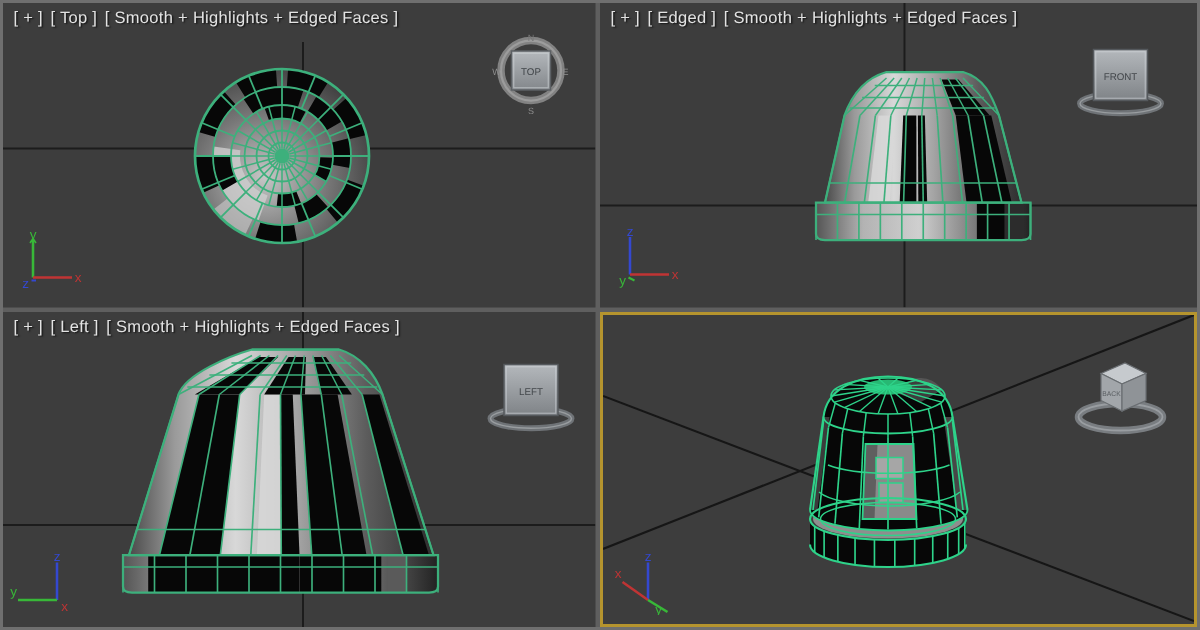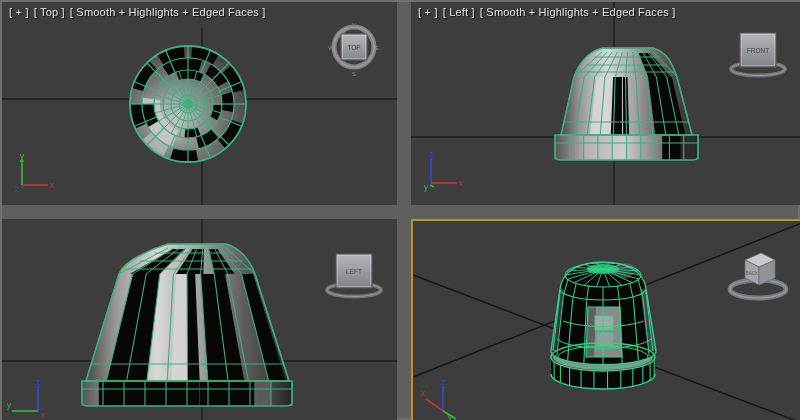--- a/index.html
+++ b/index.html
@@ -3,21 +3,21 @@
 <meta charset="utf-8">
 <style>
   :root{
     --vpbg:#3d3d3d; --frame:#6f6f6f; --split:#5f5f5f; --labelc:#e3e3e3;
     --active:#b5942e; --wire:#3db07c; --wires:#2ed38a; --grid:#1c1c1c;
   }
   html,body{margin:0;padding:0;background:#2a2a2a;}
   .frame{
     width:800px;height:420px;box-sizing:border-box;border:2px solid var(--frame);
     background:var(--split);display:grid;grid-template-columns:395px 398px;
-    grid-template-rows:203px 210px;gap:14px;font-family:"Liberation Sans",sans-serif;
+    grid-template-rows:203px 210px;gap:3px;font-family:"Liberation Sans",sans-serif;
   }
   .vp{position:relative;background:var(--vpbg);overflow:hidden;}
   .vp.active{border:2px solid var(--active);}
   .canvas{position:absolute;left:0;top:0;width:100%;height:100%;display:block;}
   .vplabel{
     position:absolute;top:4px;left:7px;font-size:11px;color:var(--labelc);
     text-shadow:1px 1px 1px #161616;white-space:nowrap;user-select:none;letter-spacing:.2px;
   }
   .vplabel span{margin-right:5px;cursor:pointer;}
   .viewcube{position:absolute;cursor:pointer;}
@@ -207,21 +207,21 @@
         <line x1="242" y1="50" x2="266" y2="75" stroke="#3db07c" stroke-width="1"></line>
         <line x1="287" y1="133" x2="287" y2="158" stroke="#3db07c" stroke-width="1.1"></line>
         <line x1="191" y1="46" x2="242" y2="46" stroke="#3db07c" stroke-width="1.2"></line>
         <line x1="183.16" y1="55" x2="248.72" y2="55" stroke="#3db07c" stroke-width="1"></line>
         <line x1="174.76" y1="63" x2="255.92" y2="63" stroke="#3db07c" stroke-width="1"></line>
         <line x1="166.36" y1="70" x2="263.12" y2="70" stroke="#3db07c" stroke-width="1"></line>
         <line x1="152.91379310344828" y1="120" x2="277.63793103448273" y2="120" stroke="#3db07c" stroke-width="1"></line>
         <line x1="144" y1="141" x2="287" y2="141" stroke="#3db07c" stroke-width="1"></line>
       </svg>
     <div class="vplabel">
-      <span>[ + ]</span><span>[ Left ]</span><span>[ Smooth + Highlights + Edged Faces ]</span>
+      <span>[ + ]</span><span>[ Edged ]</span><span>[ Smooth + Highlights + Edged Faces ]</span>
     </div>
     <svg class="viewcube" id="vcFront" width="60" height="58">
         <defs>
           <linearGradient id="vcFrontg" x1="0" y1="0" x2="0" y2="1">
             <stop offset="0%" stop-color="#b4b8bc"></stop>
             <stop offset="100%" stop-color="#7f8387"></stop>
           </linearGradient>
         </defs>
         <ellipse cx="30" cy="45" rx="27" ry="6.5" fill="none" stroke="#6f7377" stroke-width="4"></ellipse>
         <ellipse cx="30" cy="45" rx="27" ry="6.5" fill="none" stroke="#989c9f" stroke-width="1"></ellipse>
@@ -308,20 +308,23 @@
         <line x1="253" y1="55" x2="287" y2="162" stroke="#3db07c" stroke-width="1.1"></line>
         <line x1="224" y1="29" x2="253" y2="55" stroke="#3db07c" stroke-width="1"></line>
         <line x1="290" y1="162" x2="290" y2="187" stroke="#3db07c" stroke-width="1.1"></line>
         <line x1="166" y1="25" x2="224" y2="25" stroke="#3db07c" stroke-width="1.2"></line>
         <line x1="152.28" y1="34" x2="232.12" y2="34" stroke="#3db07c" stroke-width="1"></line>
         <line x1="137.57999999999998" y1="42" x2="240.82" y2="42" stroke="#3db07c" stroke-width="1"></line>
         <line x1="122.88" y1="50" x2="249.52" y2="50" stroke="#3db07c" stroke-width="1"></line>
         <line x1="89.24299065420561" y1="145" x2="281.5981308411215" y2="145" stroke="#3db07c" stroke-width="1"></line>
         <line x1="80" y1="170" x2="290" y2="170" stroke="#3db07c" stroke-width="1"></line>
       </svg>
+    <div class="vplabel">
+      <span>[ + ]</span><span>[ Left ]</span><span>[ Smooth + Highlights + Edged Faces ]</span>
+    </div>
     <svg class="viewcube" id="vcLeft" width="60" height="58">
         <defs>
           <linearGradient id="vcLeftg" x1="0" y1="0" x2="0" y2="1">
             <stop offset="0%" stop-color="#b4b8bc"></stop>
             <stop offset="100%" stop-color="#7f8387"></stop>
           </linearGradient>
         </defs>
         <ellipse cx="30" cy="45" rx="27" ry="6.5" fill="none" stroke="#6f7377" stroke-width="4"></ellipse>
         <ellipse cx="30" cy="45" rx="27" ry="6.5" fill="none" stroke="#989c9f" stroke-width="1"></ellipse>
         <rect x="12" y="9" width="36" height="34" fill="url(#vcLeftg)" stroke="#55595d" stroke-width="1"></rect>

